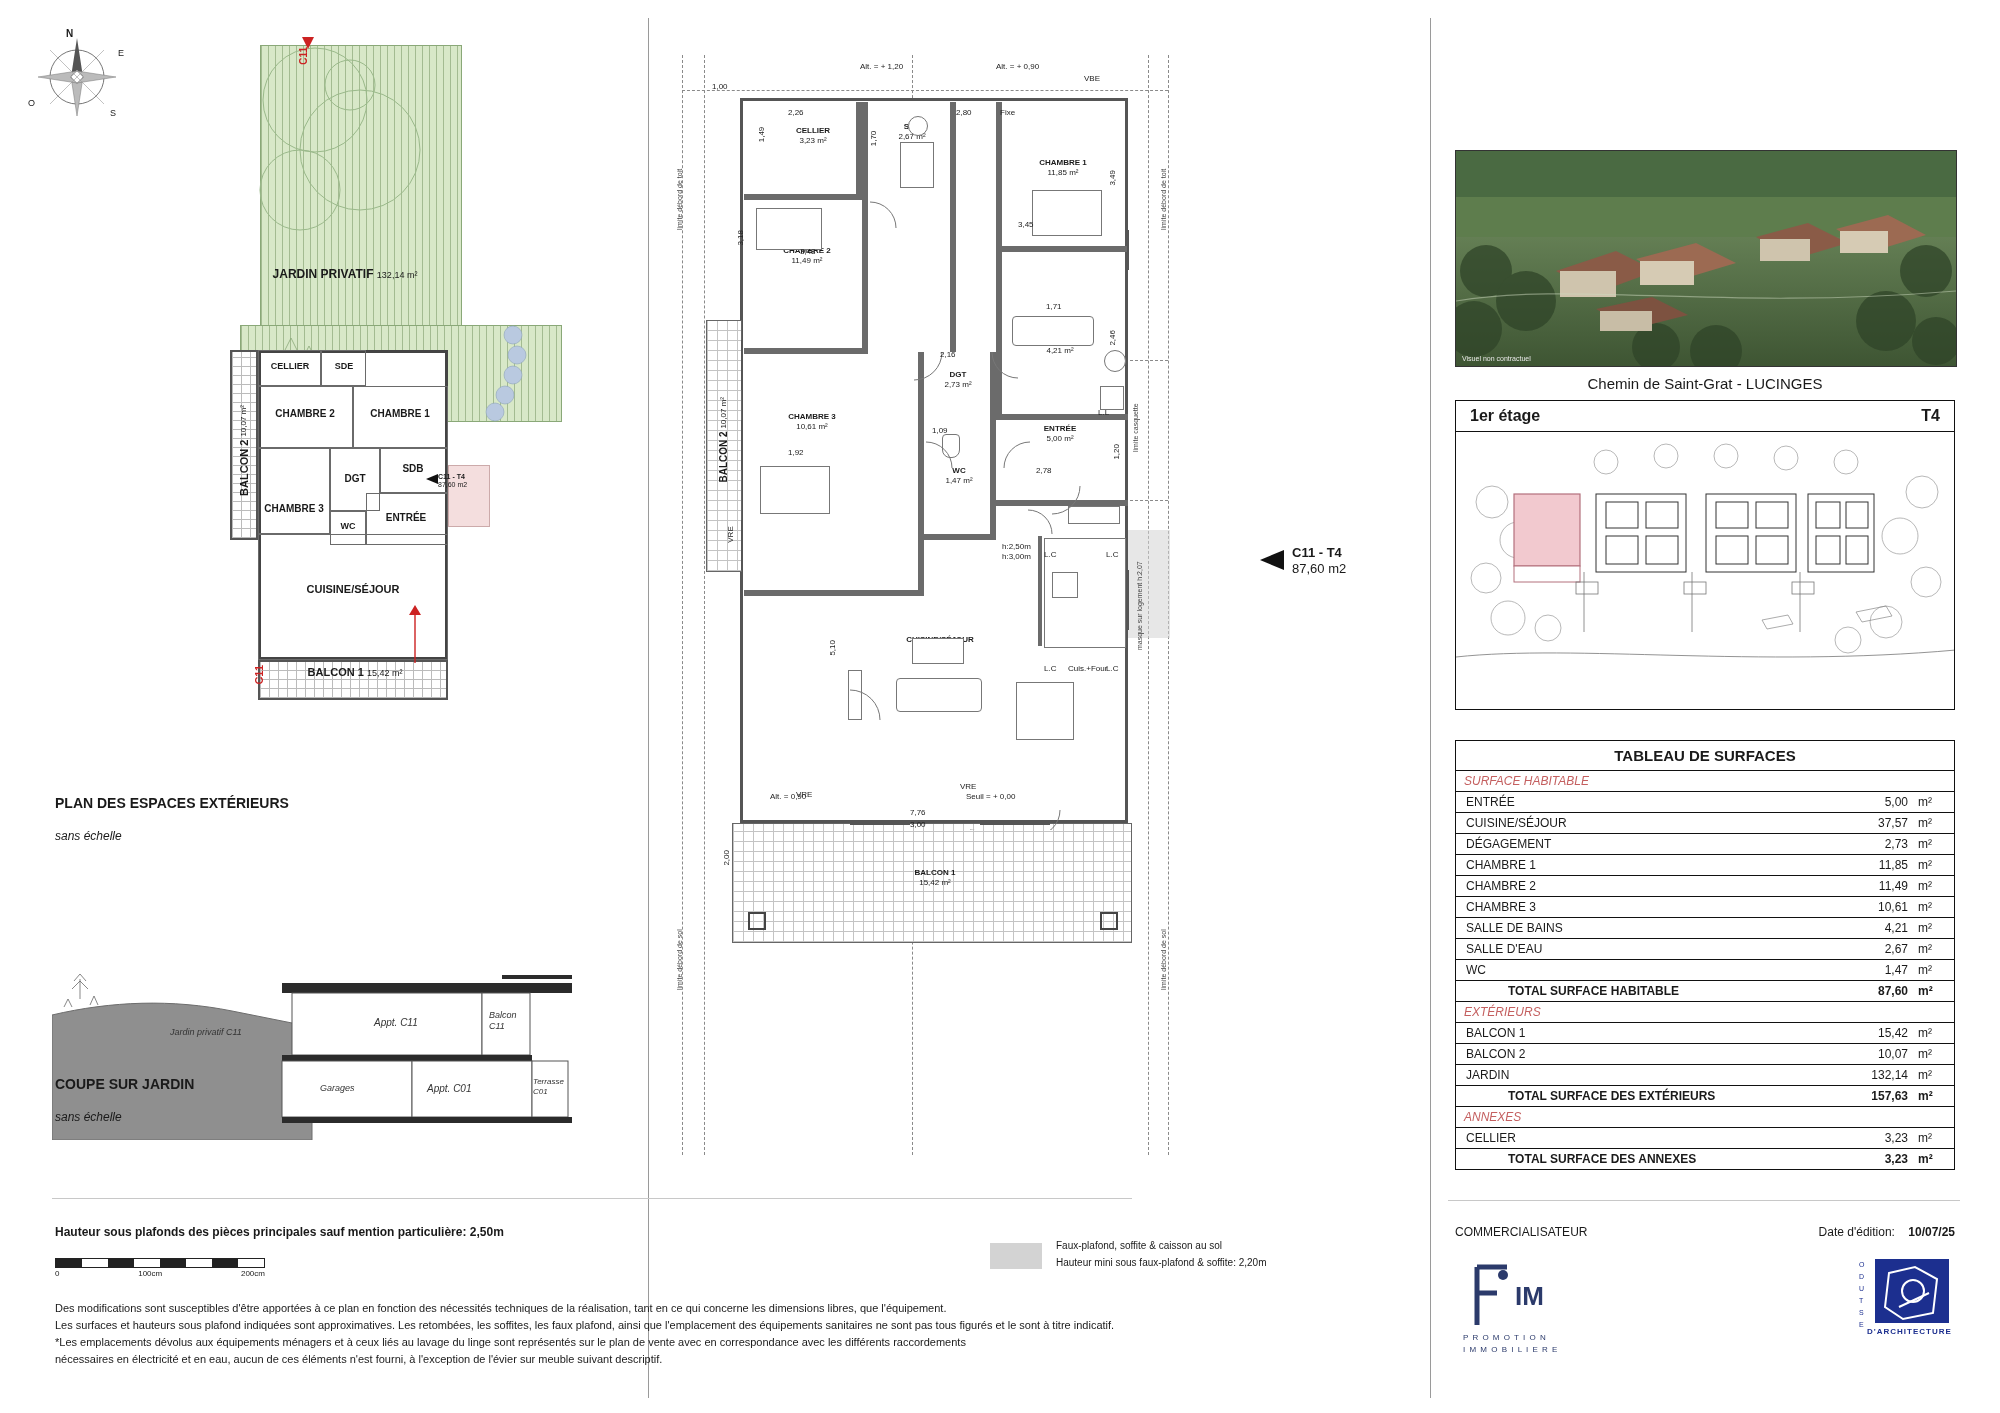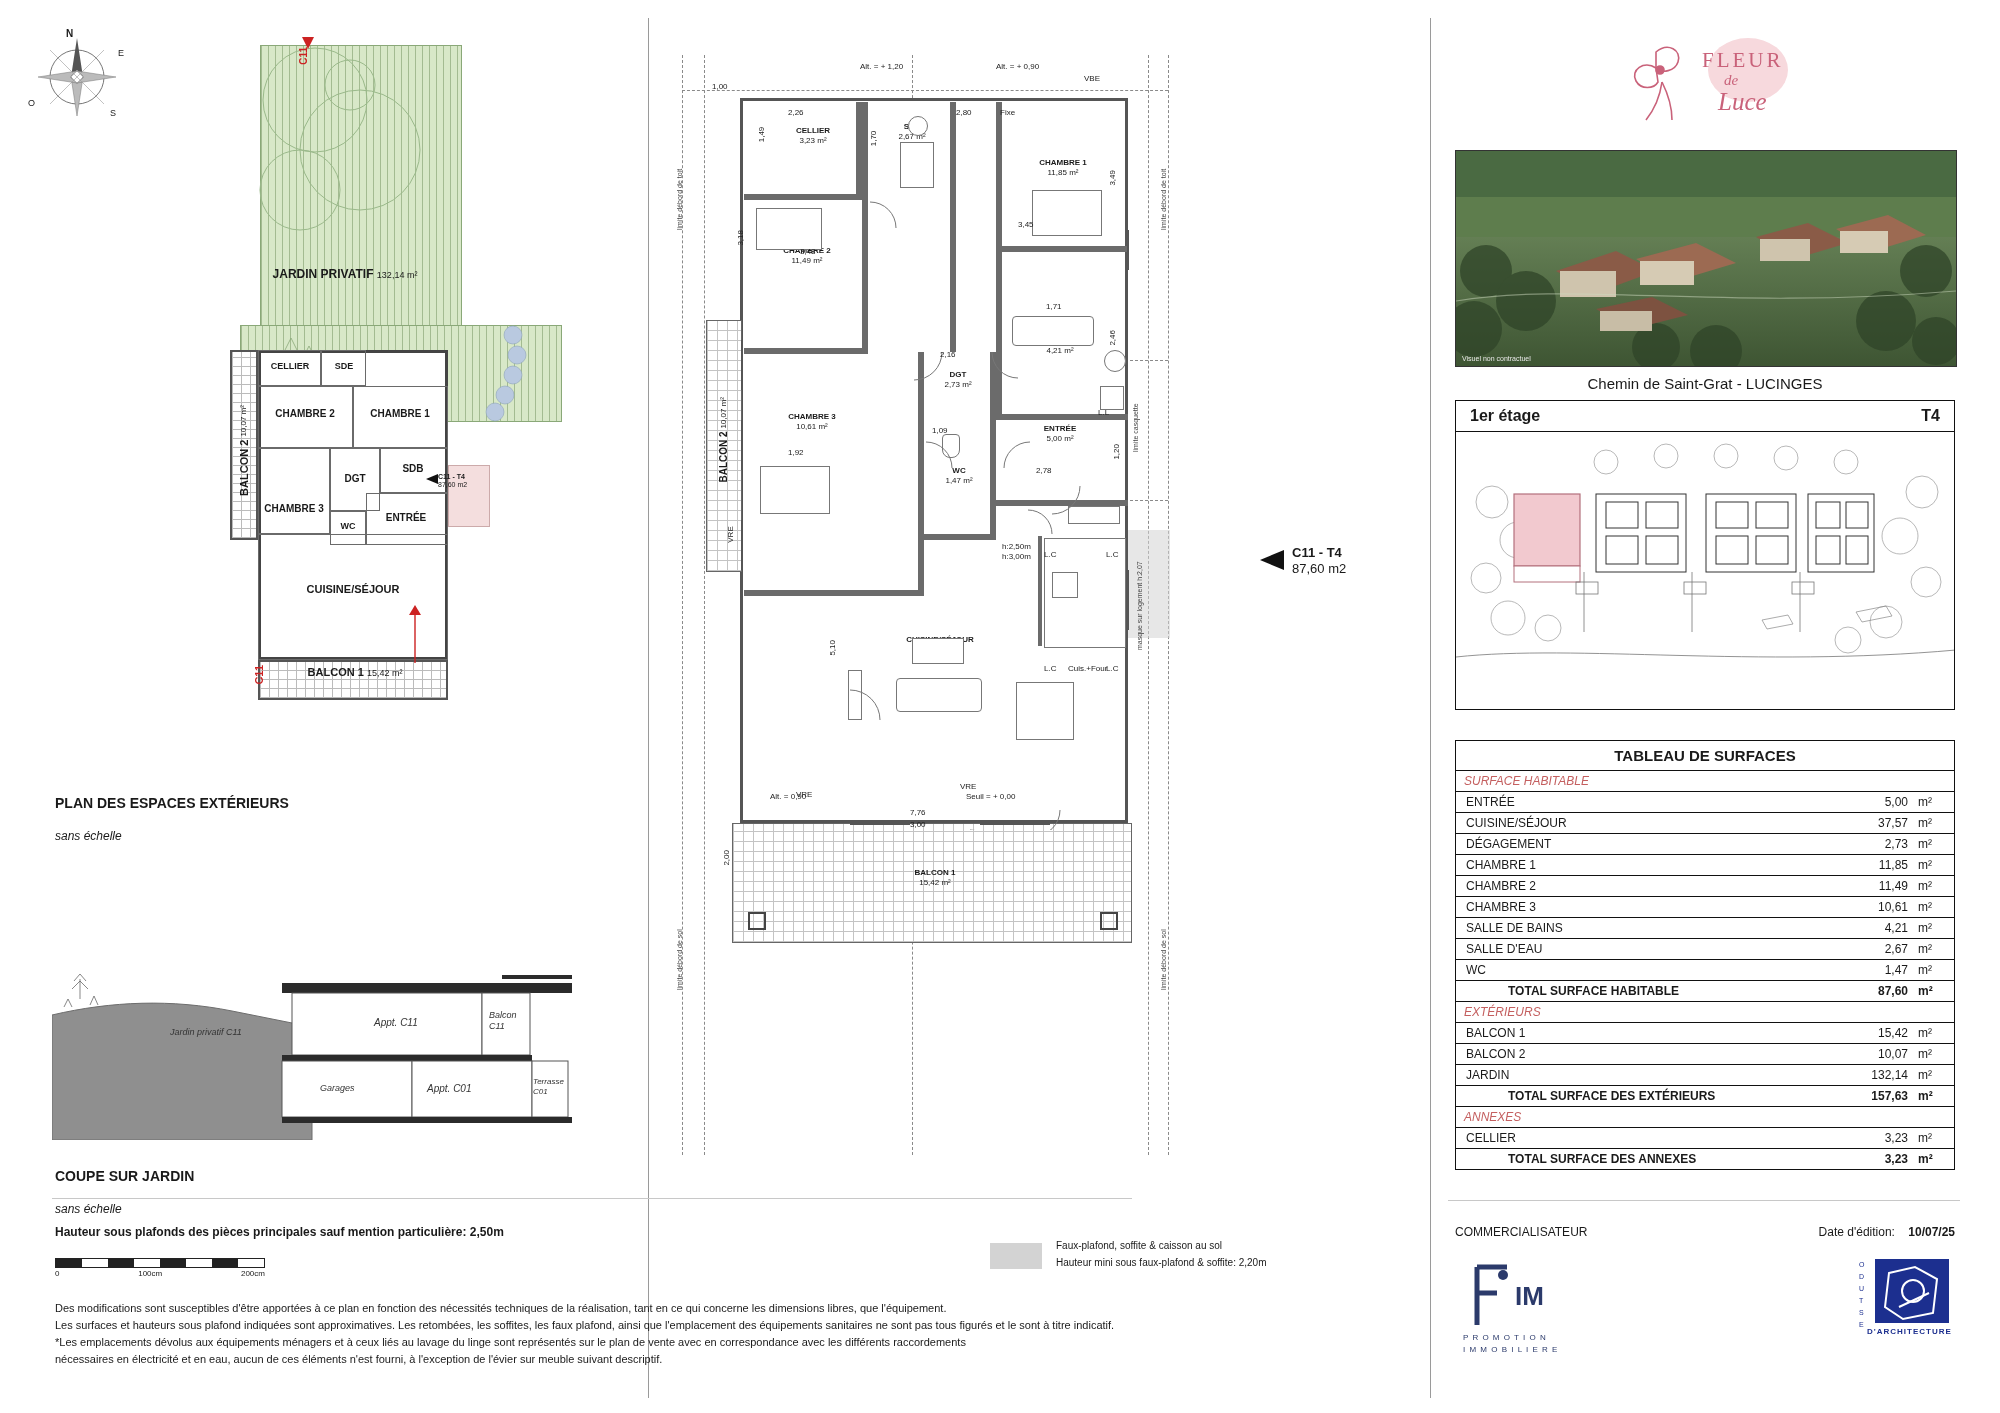--- a/index.html
+++ b/index.html
@@ -228,21 +228,21 @@
       <line x1="450" y1="22" x2="520" y2="22" stroke="#2b2b2b" stroke-width="4"></line>
     </svg>
     <div class="abs" style="left:118px;top:72px;font-size:9px;color:#333;font-style:italic;">Jardin privatif C11</div>
     <div class="abs" style="left:322px;top:62px;font-size:10px;color:#333;font-style:italic;">Appt. C11</div>
     <div class="abs" style="left:437px;top:55px;font-size:9px;color:#333;font-style:italic;line-height:1.2;width:42px;">Balcon<br>C11</div>
     <div class="abs" style="left:268px;top:128px;font-size:9px;color:#333;font-style:italic;">Garages</div>
     <div class="abs" style="left:375px;top:128px;font-size:10px;color:#333;font-style:italic;">Appt. C01</div>
     <div class="abs" style="left:481px;top:122px;font-size:8px;color:#333;font-style:italic;line-height:1.2;width:38px;">Terrasse<br>C01</div>
   </div>
 
-  <div class="capt" style="left:55px;top:1168px;">
+  <div class="capt" style="left:55px;top:1076px;">
     <span>COUPE SUR JARDIN</span>
     <span class="it">sans échelle</span>
   </div>
 
   <div id="main-plan">
 
     <div class="dash" style="left:22px;top:25px;height:1100px;"></div>
     <div class="dash" style="left:44px;top:25px;height:1100px;"></div>
     <div class="dash" style="left:488px;top:25px;height:1100px;"></div>
     <div class="dash" style="left:508px;top:25px;height:1100px;"></div>
@@ -429,35 +429,20 @@
     <polygon points="26,2 26,22 2,12" fill="#111"></polygon>
   </svg>
 
 
   <div id="legend" style="position:absolute;height:34px;">
     <div class="sw"></div>
     <div style="position:absolute;left:66px;top:0px;">Faux-plafond, soffite &amp; caisson au sol</div>
     <div style="position:absolute;left:66px;top:17px;">Hauteur mini sous faux-plafond &amp; soffite: 2,20m</div>
   </div>
 
-  <div id="logo">
-    <svg width="180" height="105" viewBox="0 0 180 105">
-      <ellipse cx="128" cy="40" rx="40" ry="32" fill="#f7d9dd"></ellipse>
-      <g stroke="#c9627a" stroke-width="1.6" fill="none">
-        <path d="M36 22 c12 -10 26 -2 22 10 c-3 9 -16 12 -22 6 z"></path>
-        <path d="M36 38 c-12 -8 -26 2 -20 13 c5 9 18 8 22 1 z"></path>
-        <path d="M42 52 c-2 14 -8 28 -16 38"></path>
-        <path d="M42 52 c6 12 10 26 10 38"></path>
-        <circle cx="40" cy="40" r="4" fill="#c9627a"></circle>
-      </g>
-    </svg>
-    <div class="abs" style="left:82px;top:18px;font-size:21px;letter-spacing:3px;color:#c9627a;font-family:'Liberation Serif',serif;">FLEUR</div>
-    <div class="abs" style="left:104px;top:42px;font-size:15px;font-style:italic;color:#c9627a;font-family:'Liberation Serif',serif;">de</div>
-    <div class="abs" style="left:98px;top:58px;font-size:25px;font-style:italic;color:#c9627a;font-family:'Liberation Serif',serif;">Luce</div>
-  </div>
 
   <div id="photo">
     <svg width="500" height="215" viewBox="0 0 500 215" preserveAspectRatio="none">
       <defs>
         <linearGradient id="sky" x1="0" y1="0" x2="0" y2="1">
           <stop offset="0%" stop-color="#7d9a6a"></stop>
             <stop offset="100%" stop-color="#3e5533"></stop>
         </linearGradient>
       </defs>
       <rect width="500" height="215" fill="url(#sky)"></rect>

